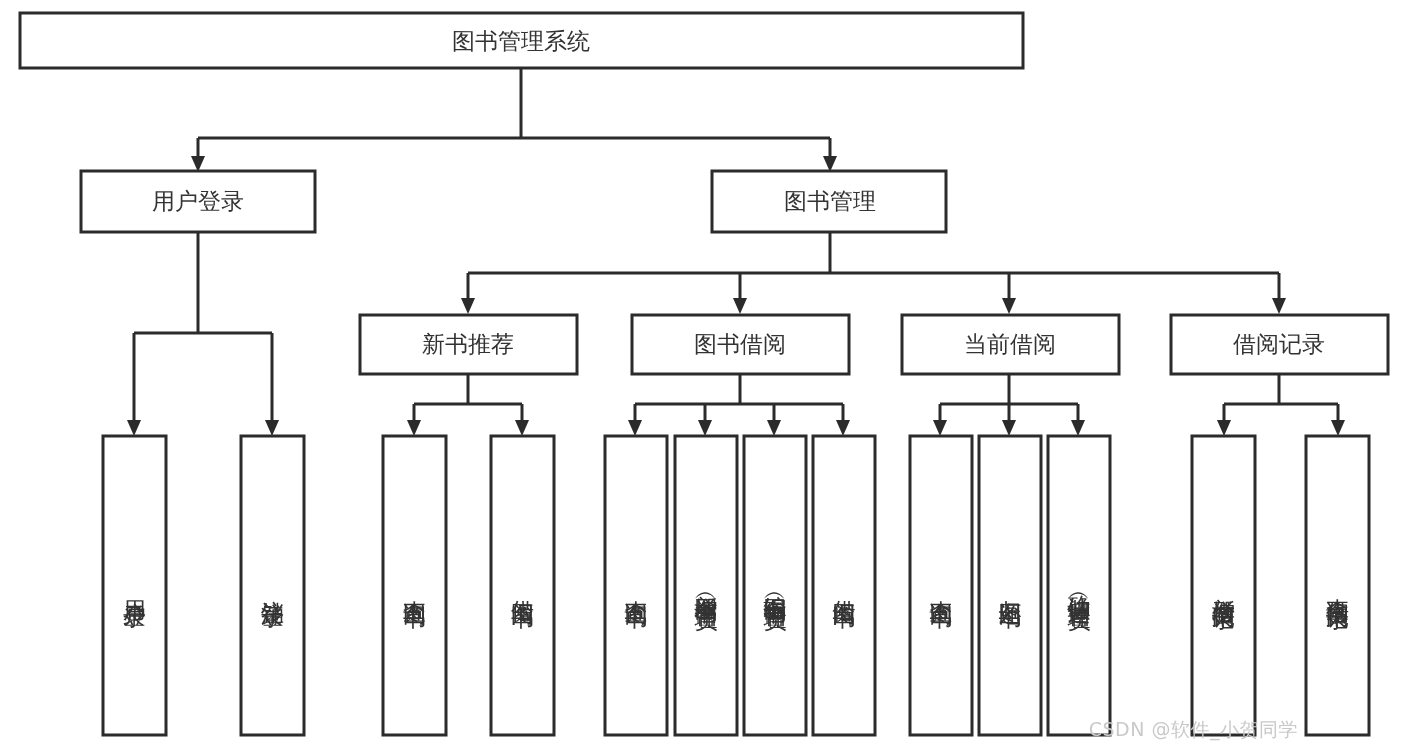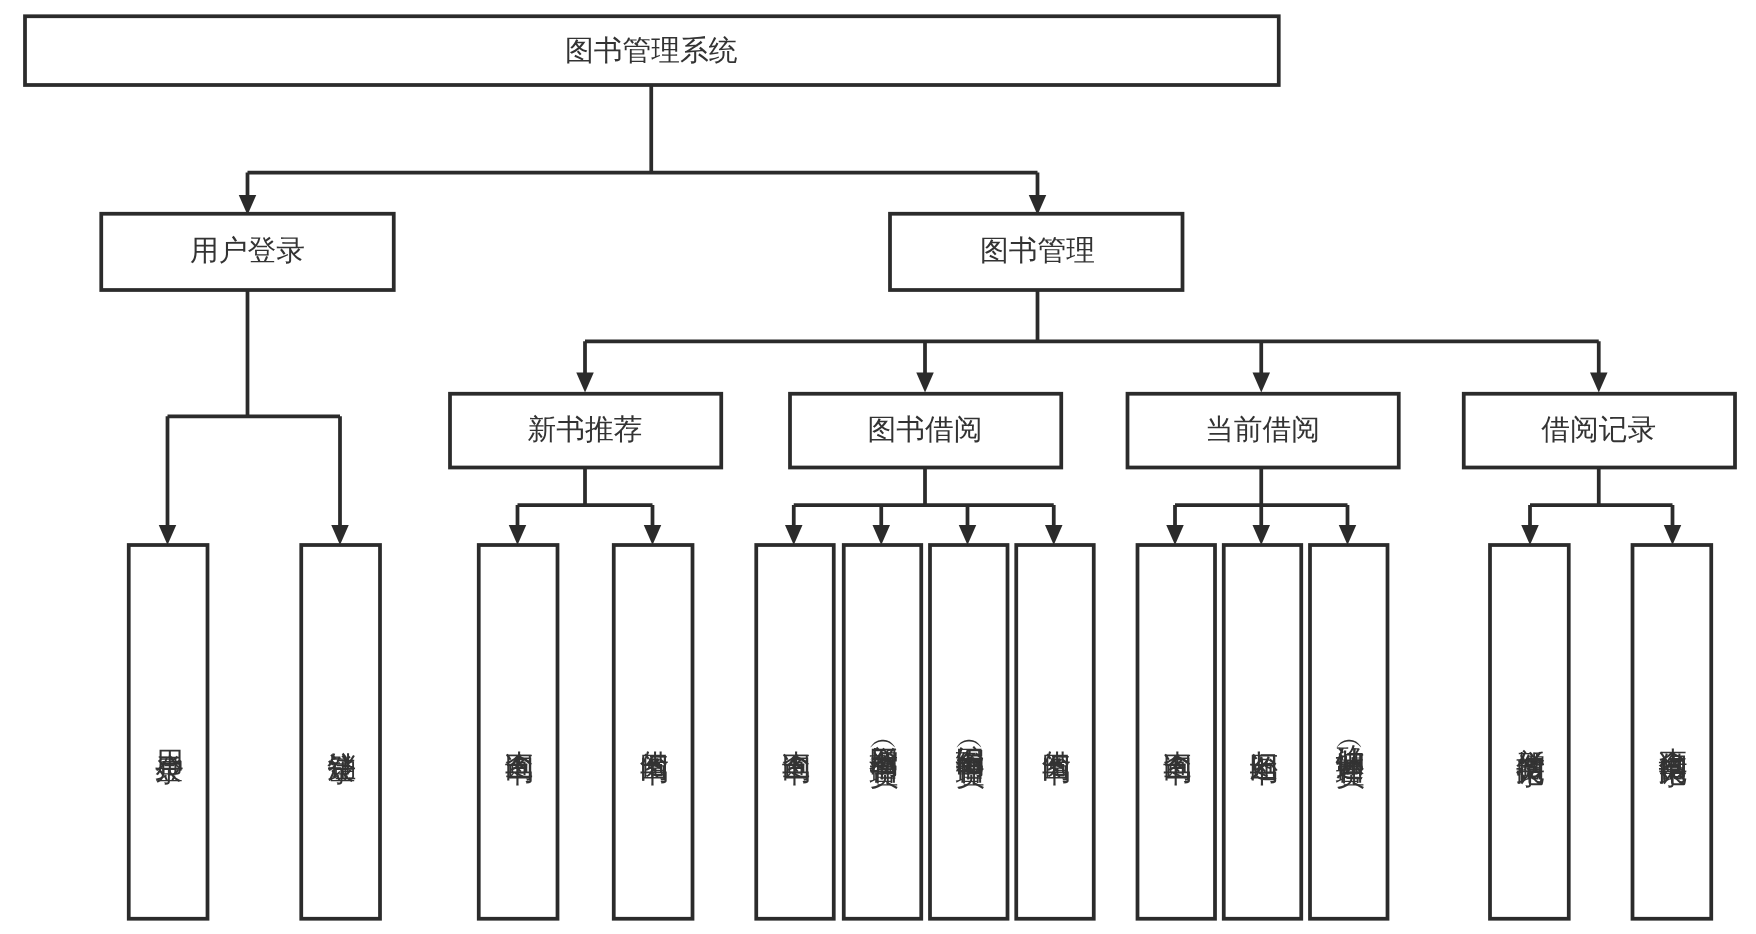--- a/index.html
+++ b/index.html
@@ -226,14 +226,15 @@
   <div class="node-label-v" style="left:744px; top:436px; width:62px; height:299px;">编辑图书（管理员）</div>
   <div class="node-label-v" style="left:813px; top:436px; width:62px; height:299px;">借阅图书</div>
 
   <div class="node-label-v" style="left:910px; top:436px; width:62px; height:299px;">查询图书</div>
   <div class="node-label-v" style="left:979px; top:436px; width:62px; height:299px;">归还图书</div>
   <div class="node-label-v" style="left:1048px; top:436px; width:62px; height:299px;">确认归还（管理员）</div>
 
   <div class="node-label-v" style="left:1192px; top:436px; width:63px; height:299px;">新增借阅记录</div>
   <div class="node-label-v" style="left:1306px; top:436px; width:63px; height:299px;">查询借阅记录</div>
 
+  <div class="watermark">CSDN @软件_小贺同学</div>
 
 </div>
 
 </body></html>

